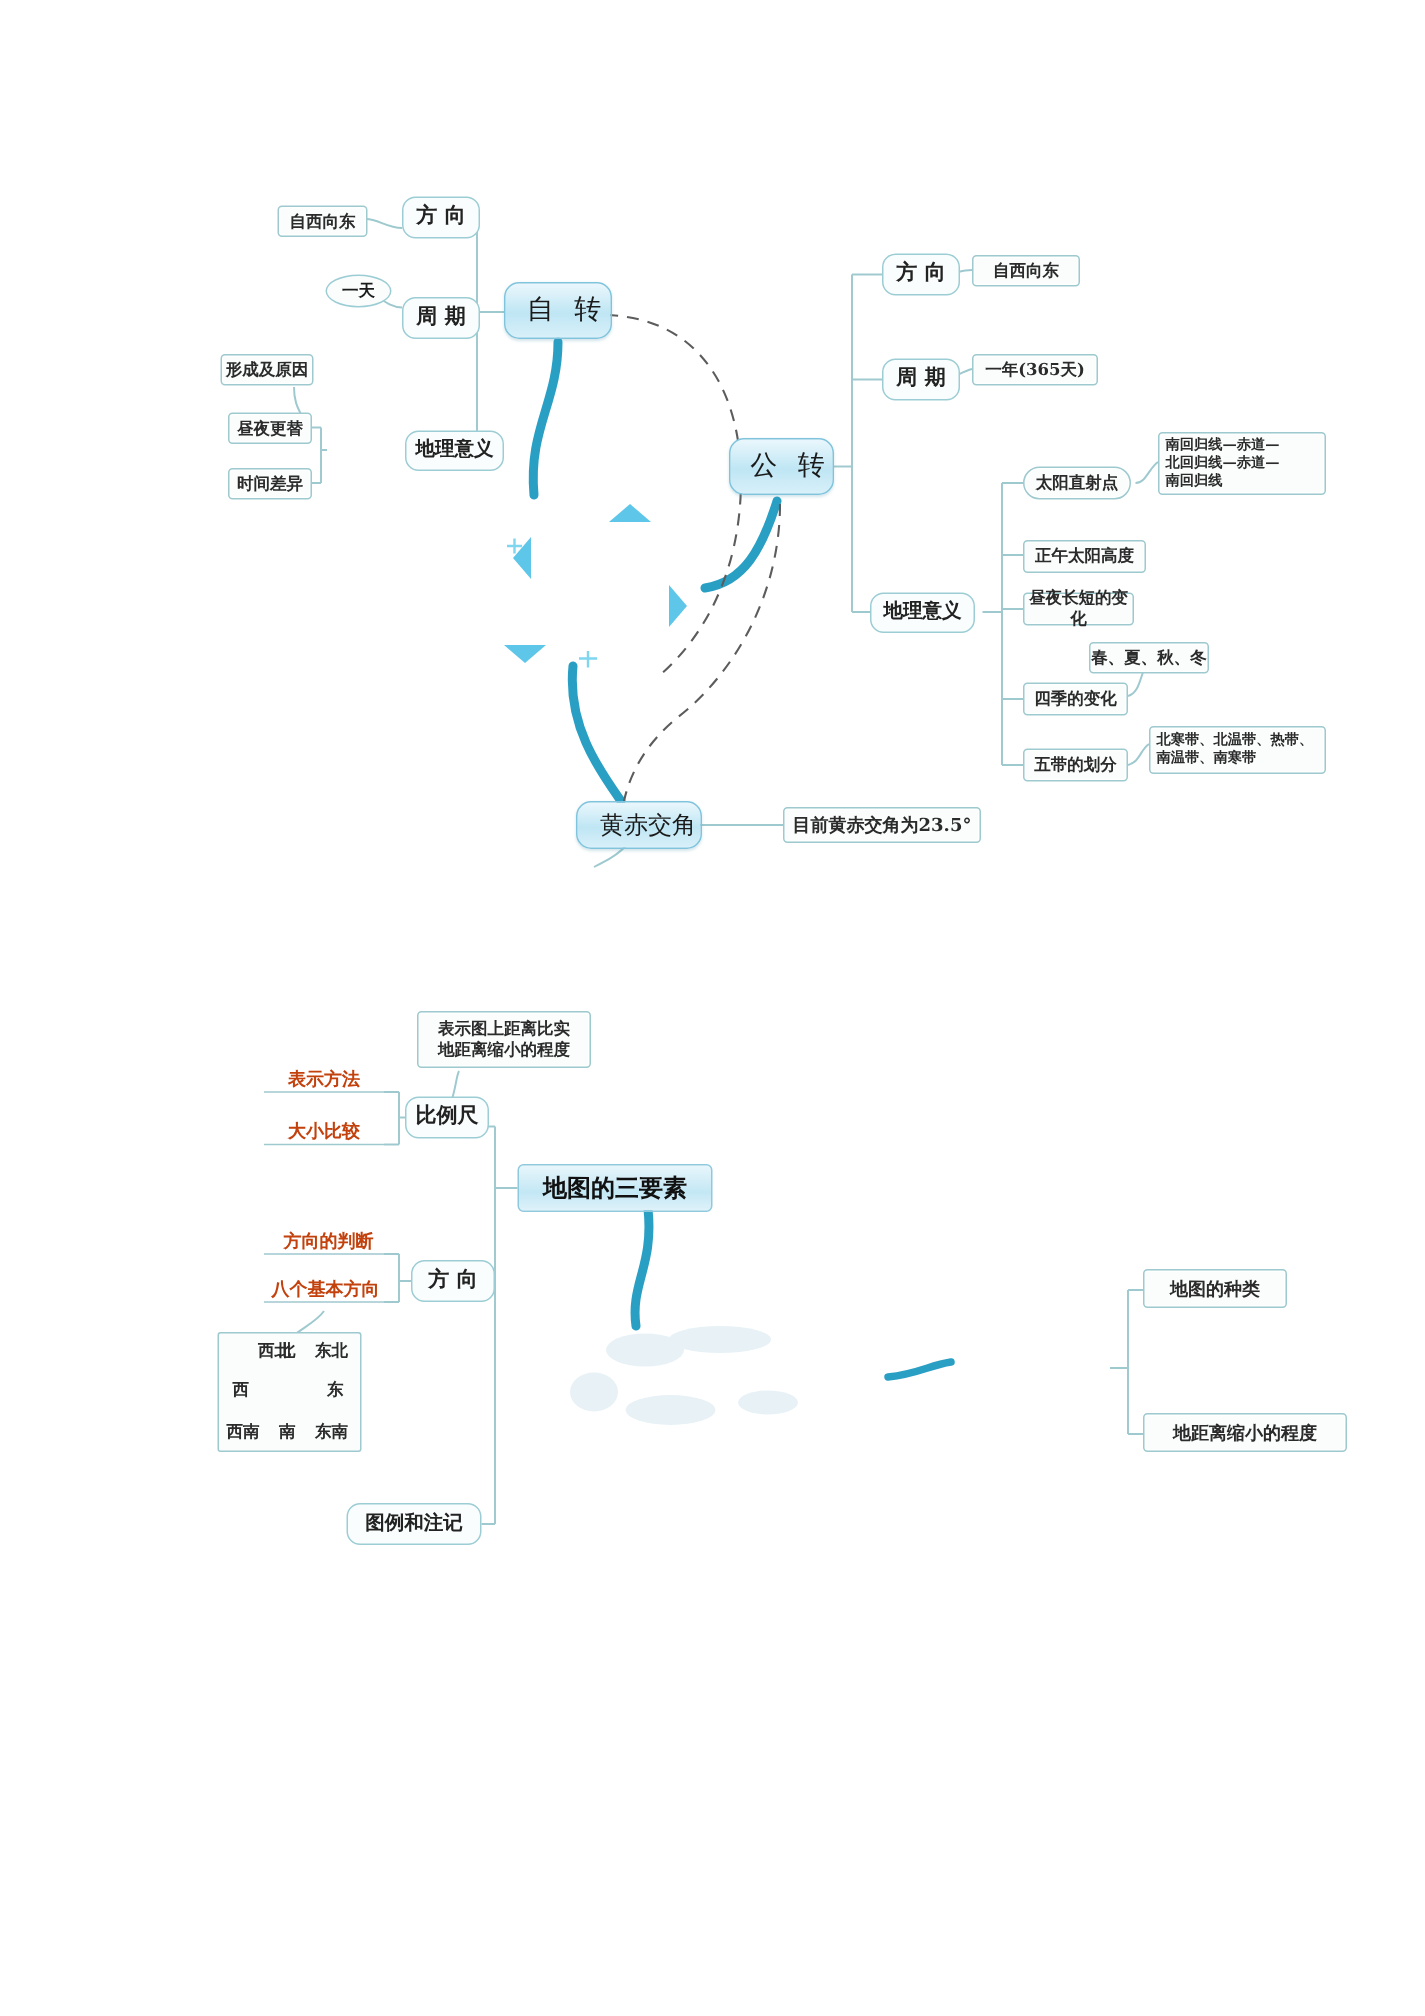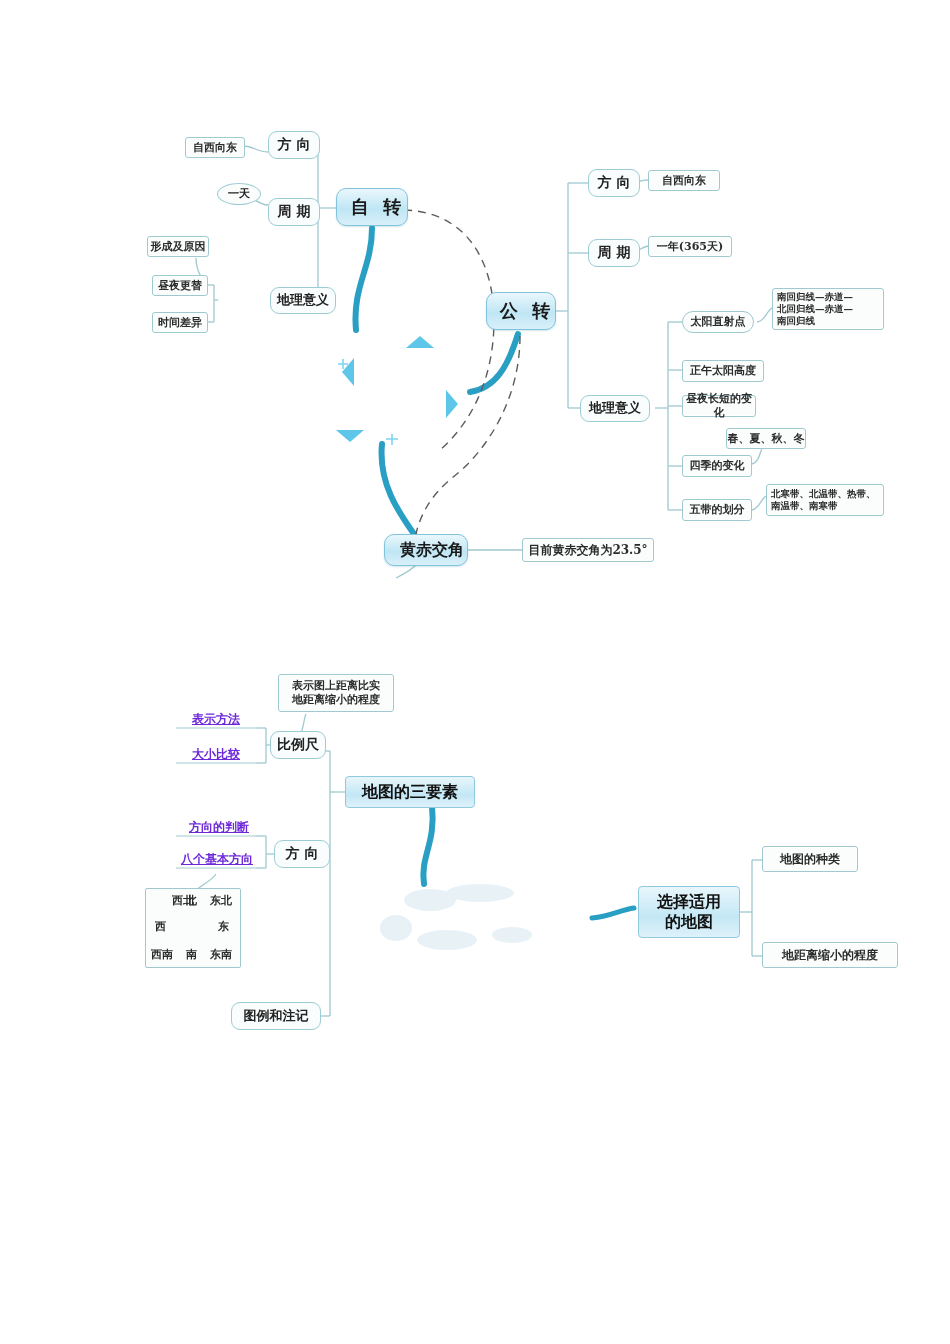--- a/index.html
+++ b/index.html
@@ -35,21 +35,21 @@
     background:#fafdfd;
     font-family:"DejaVu Serif","Liberation Serif",serif;
     font-weight:700;
     color:#222;
   }
   
   .box-blue{
     border:1.4px solid #7fc3dc;
     border-radius:10px;
     background:linear-gradient(180deg,#eaf7fc 0%,#bfe6f4 55%,#d8f0f9 100%);
-    font-weight:700;
+    font-weight:400;
     color:#1a1a1a;
     box-shadow:0 1px 2px rgba(80,150,175,.25);
     padding-left:12px;
   }
   
   .box-blue-sq{
     border:1.2px solid #8fc9de;
     border-radius:4px;
     background:linear-gradient(180deg,#e8f6fb 0%,#c3e7f5 60%,#dff2fa 100%);
     font-weight:700;color:#111;
@@ -58,22 +58,22 @@
   .bubble{
     border:1.4px solid #9ccdd4;
     border-radius:50%/50%;
     background:#fbfdfd;
     font-family:"DejaVu Serif","Liberation Serif",serif;
     font-weight:700;
   }
   
   .label-ul{
     font-family:"DejaVu Serif","Liberation Serif",serif;
-    font-weight:700;color:#6d28d9;
-    display:flex;align-items:flex-end;justify-content:center;text-decoration:underline;
+    font-weight:700;color:#c2410c;
+    display:flex;align-items:flex-end;justify-content:center;
   }
 
   
   .oval-core{
     position:absolute;
     border-radius:50%;
     border:3px solid #a9dcee;
     background:
       radial-gradient(ellipse at 35% 40%, #ffffff 0%, #ffffff 55%, #f4fbfe 100%);
     box-shadow:0 6px 0 -2px rgba(135,205,232,.55), 0 0 0 7px rgba(190,232,246,.35);
@@ -314,18 +314,16 @@
     <span class="cl" style="left:64px;top:4px;">东北</span>
     <span class="cl" style="left:9px;top:30px;">西</span>
     <span class="cl" style="left:72px;top:30px;">东</span>
     <span class="cl" style="left:5px;top:58px;">西南</span>
     <span class="cl" style="left:40px;top:58px;">南</span>
     <span class="cl" style="left:64px;top:58px;">东南</span>
   </div>
 
   <div class="node box-round s13" style="left:231px;top:1002px;width:90px;height:28px;">图例和注记</div>
 
-  <div class="node box-blue-sq s16" style="left:638px;top:886px;width:102px;height:52px;">选择适用
-的地图</div>
   <div class="node box-thin s12" style="left:762px;top:846px;width:96px;height:26px;">地图的种类</div>
   <div class="node box-thin s12" style="left:762px;top:942px;width:136px;height:26px;">地距离缩小的程度</div>
 
 </div>
 
 </body></html>

